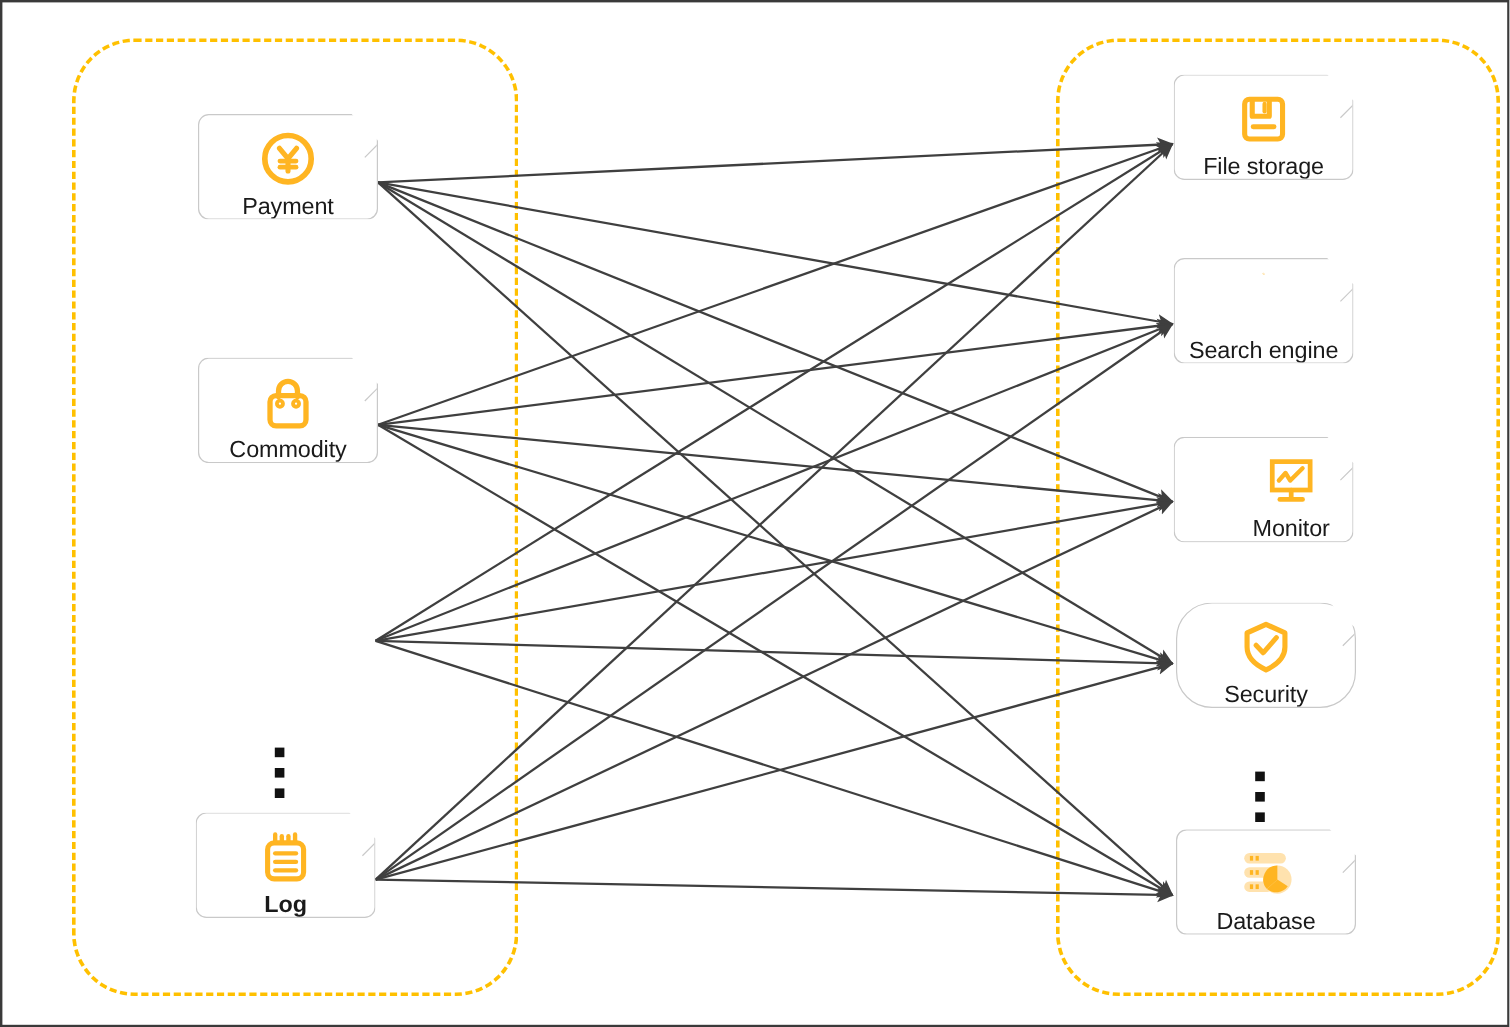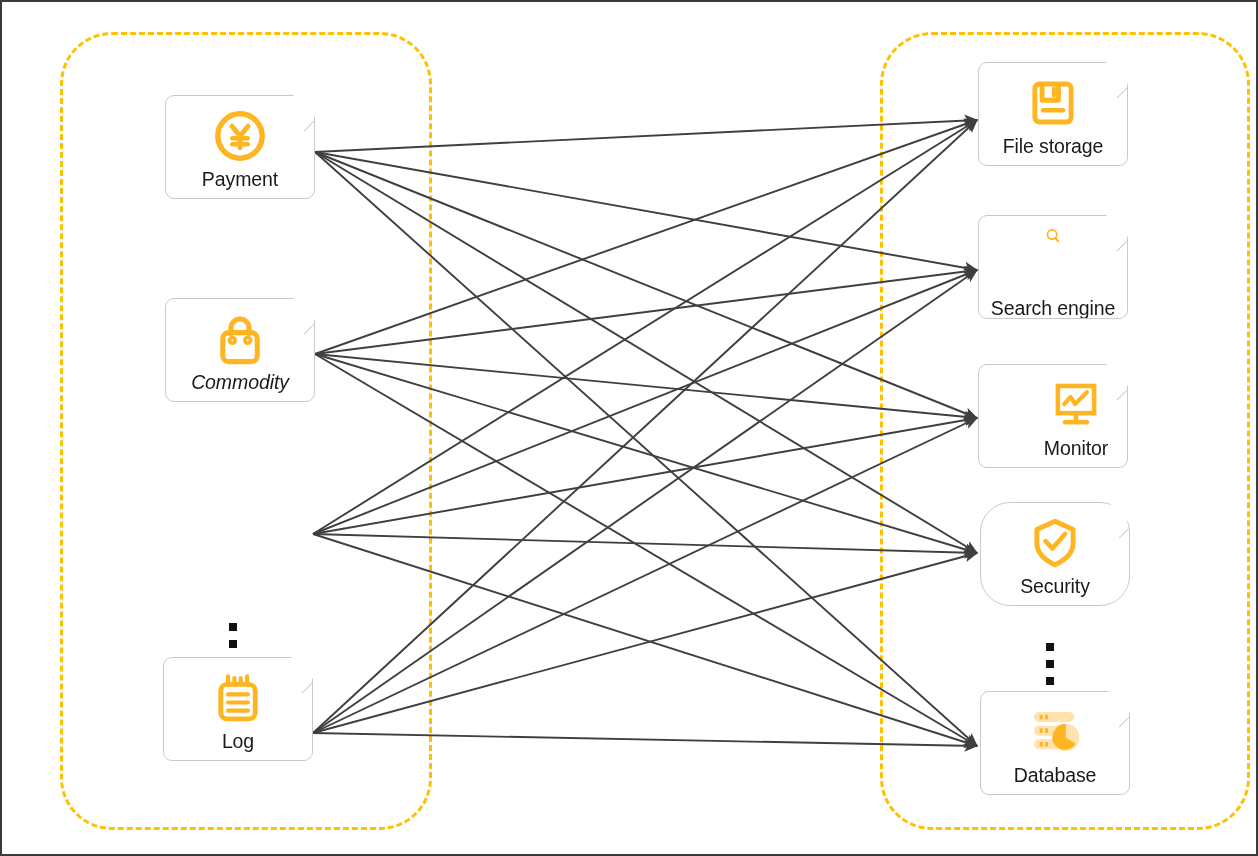--- a/index.html
+++ b/index.html
@@ -32,21 +32,21 @@
     position:absolute;
     left:0; top:0;
     width:1258px; height:856px;
     pointer-events:none;
   }
 
   
   .node{
     position:absolute;
     width:150px;
-    height:104px;
+    height:88px;
     box-sizing:border-box;
     background:#ffffff;
     border:1.6px solid #c9c9c9;
     border-radius:9px;
     display:flex;
     flex-direction:column;
     align-items:center;
     justify-content:flex-start;
     
     clip-path:polygon(0 0, calc(100% - 22px) 0, 100% 22px, 100% 100%, 0 100%);
@@ -145,39 +145,39 @@
     <svg class="node-icon" viewBox="0 0 64 64">
       <circle cx="32" cy="32" r="24.5" fill="none" stroke="#FFB522" stroke-width="6"></circle>
       <path d="M23 21 L32 32 L41 21" fill="none" stroke="#FFB522" stroke-width="5.4" stroke-linecap="round" stroke-linejoin="round"></path>
       <path d="M32 31 L32 45" fill="none" stroke="#FFB522" stroke-width="5.4" stroke-linecap="round"></path>
       <path d="M23.5 34.5 L40.5 34.5" fill="none" stroke="#FFB522" stroke-width="5" stroke-linecap="round"></path>
       <path d="M23.5 41 L40.5 41" fill="none" stroke="#FFB522" stroke-width="5" stroke-linecap="round"></path>
     </svg>
     <span class="node-label">Payment</span>
   </div>
 
-  <div class="node" style="left:163px; top:296px;font-style:italic;">
+  <div class="node" style="left:163px; top:296px;">
     <span class="fold"></span>
     <svg class="node-icon" viewBox="0 0 64 64">
       <rect x="13" y="25" width="38" height="32" rx="6.5" fill="none" stroke="#FFB522" stroke-width="5.6"></rect>
       <path d="M22 26 V20 a10 10 0 0 1 20 0 V26" fill="none" stroke="#FFB522" stroke-width="5.6" stroke-linecap="round"></path>
       <circle cx="23.5" cy="33.5" r="3.2" fill="none" stroke="#FFB522" stroke-width="4"></circle>
       <circle cx="40.5" cy="33.5" r="3.2" fill="none" stroke="#FFB522" stroke-width="4"></circle>
     </svg>
     <span class="node-label">Commodity</span>
   </div>
 
 
   <div class="ellipsis" style="left:227px; top:621px;">
     <i></i>
     <i></i>
     <i></i>
   </div>
 
-  <div class="node" style="left:161px; top:655px;">
+  <div class="node" style="left:161px; top:675px;font-weight:bold;">
     <span class="fold"></span>
     <svg class="node-icon" viewBox="0 0 64 64">
       <rect x="13" y="17" width="38" height="38" rx="7" fill="none" stroke="#FFB522" stroke-width="5.4"></rect>
       <path d="M21 8 V17" stroke="#FFB522" stroke-width="4.6" stroke-linecap="round"></path>
       <path d="M28 10 V17" stroke="#FFB522" stroke-width="4.6" stroke-linecap="round"></path>
       <path d="M35 10 V17" stroke="#FFB522" stroke-width="4.6" stroke-linecap="round"></path>
       <path d="M42 8 V17" stroke="#FFB522" stroke-width="4.6" stroke-linecap="round"></path>
       <path d="M21 28 H43" stroke="#FFB522" stroke-width="4.6" stroke-linecap="round"></path>
       <path d="M21 37 H43" stroke="#FFB522" stroke-width="4.6" stroke-linecap="round"></path>
       <path d="M21 46 H43" stroke="#FFB522" stroke-width="4.6" stroke-linecap="round"></path>

